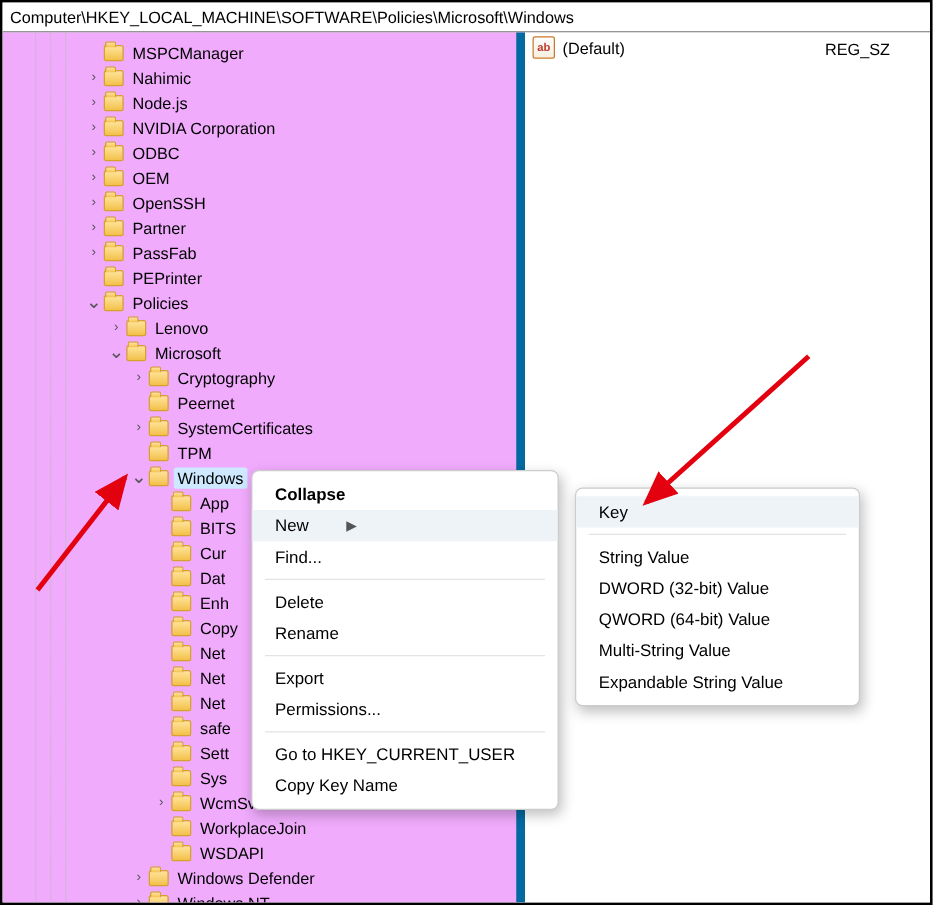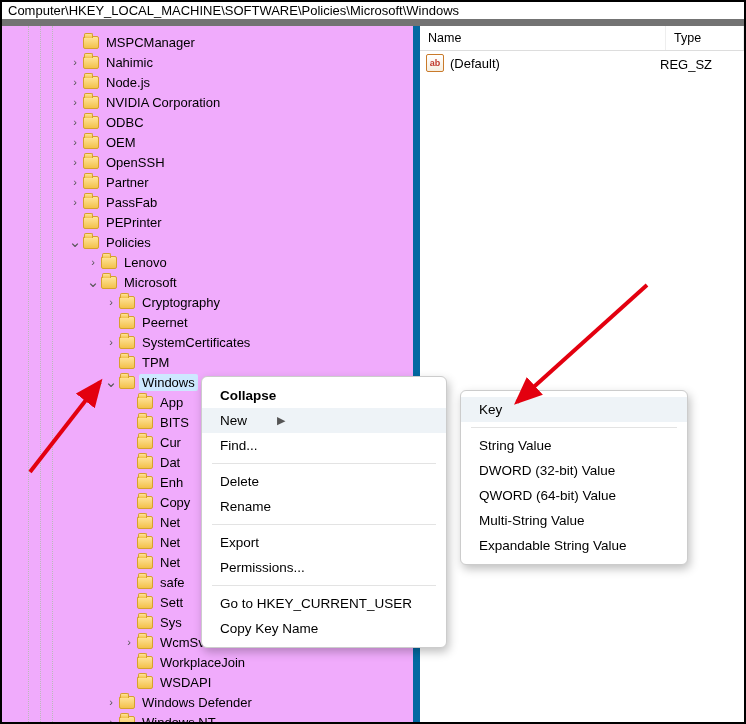--- a/index.html
+++ b/index.html
@@ -8,21 +8,21 @@
     font-size: 13px;
     background: #fff;
     color: #000;
     width: 746px;
     height: 724px;
     overflow: hidden;
     position: relative;
     border: 2px solid #000;
   }
   .address-bar {
-    border-bottom: 7px solid #737373;
+    border-bottom: 1px solid #737373;
     padding: 3px 6px;
     font-size: 13px;
     height: 24px;
     display: flex;
     align-items: center;
     background: #fff;
     text-align: right;
   }
   .main-panes {
     display: flex;
@@ -377,24 +377,20 @@
         <div class="node">
           <span class="spacer" style="width: 102px;"></span>
           <span class="chev">›</span>
           <span class="folder-icon"></span>
           <span class="label">Windows NT</span>
         </div>
       </div>
   </div>
 
   <div class="list-pane">
-    <div class="list-header">
-      <div class="col col-name">Name</div>
-      <div class="col col-type">Type</div>
-    </div>
     <div class="list-row">
       <div class="col-name">
         <span class="val-icon">ab</span>
         <span>(Default)</span>
       </div>
       <div class="col-type">REG_SZ</div>
     </div>
   </div>
 </div>
 

